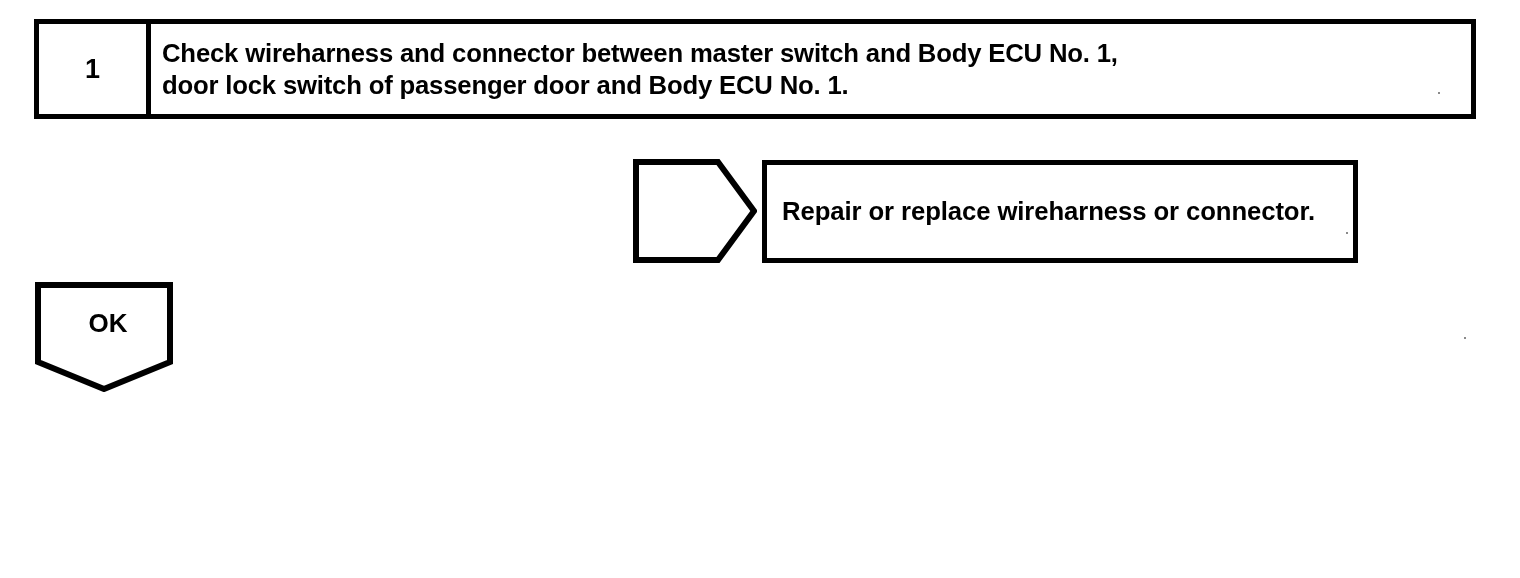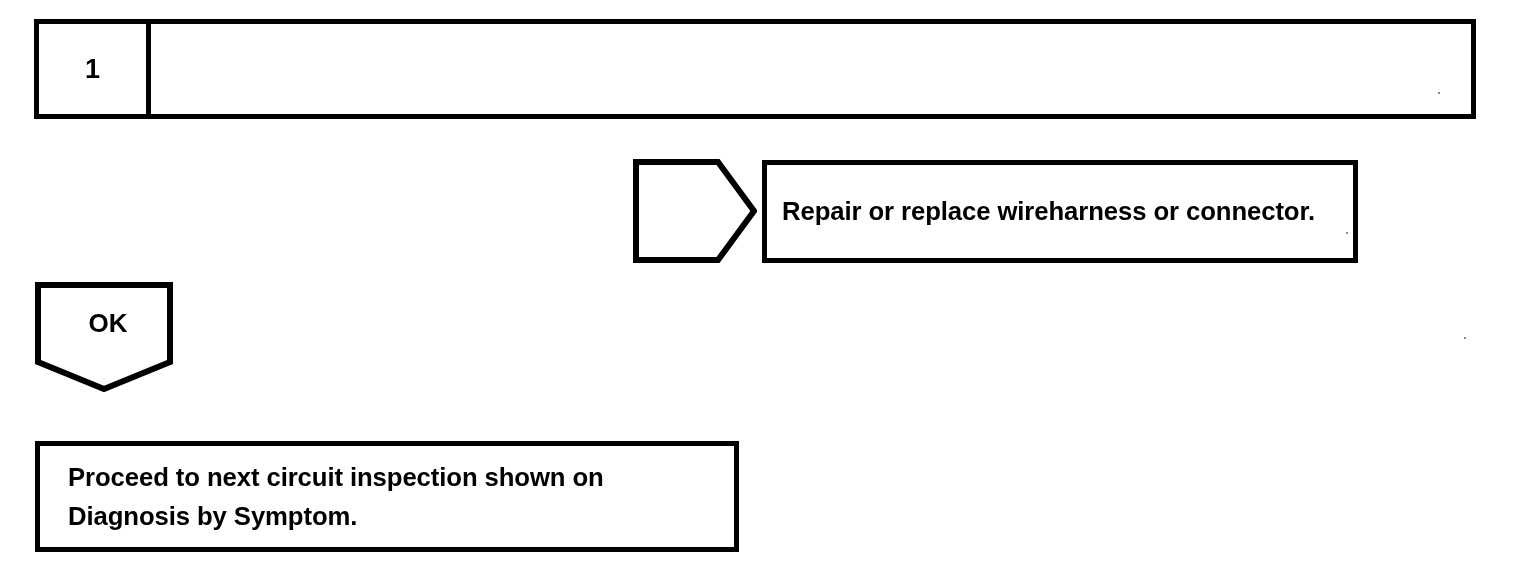--- a/index.html
+++ b/index.html
@@ -172,20 +172,24 @@
 </style>
 </head>
 <body>
 
 <div class="canvas">
 
   <div class="step-box">
     <div class="step-number-cell">
       <span class="step-number">1</span>
     </div>
+    <div class="step-text-cell">
+      <span class="step-text">Check wireharness and connector between master switch and Body ECU No. 1,
+door lock switch of passenger door and Body ECU No. 1.</span>
+    </div>
   </div>
 
   <div class="ng-arrow">
     <svg width="124" height="104" viewBox="0 0 124 104" xmlns="http://www.w3.org/2000/svg">
       <polygon points="3,3 85,3 121,52 85,101 3,101" fill="#ffffff" stroke="#000000" stroke-width="6" stroke-linejoin="miter"></polygon>
     </svg>
   </div>
 
   <div class="repair-box">
     <span class="repair-text">Repair or replace wireharness or connector.</span>
@@ -193,22 +197,18 @@
 
   <div class="ok-arrow">
     <svg width="138" height="110" viewBox="0 0 138 110" xmlns="http://www.w3.org/2000/svg">
       <polygon points="3,3 135,3 135,80 69,107 3,80" fill="#ffffff" stroke="#000000" stroke-width="6" stroke-linejoin="miter"></polygon>
     </svg>
   </div>
   <div class="ok-label">
     <span>OK</span>
   </div>
 
-  <div class="proceed-box">
-    <span class="proceed-text">Proceed to next circuit inspection shown on
-Diagnosis by Symptom.</span>
-  </div>
 
   <div class="speck" style="left:1438px;top:92px;"></div>
   <div class="speck" style="left:1464px;top:337px;"></div>
   <div class="speck" style="left:1346px;top:232px;"></div>
 
 </div>
 
 </body></html>

